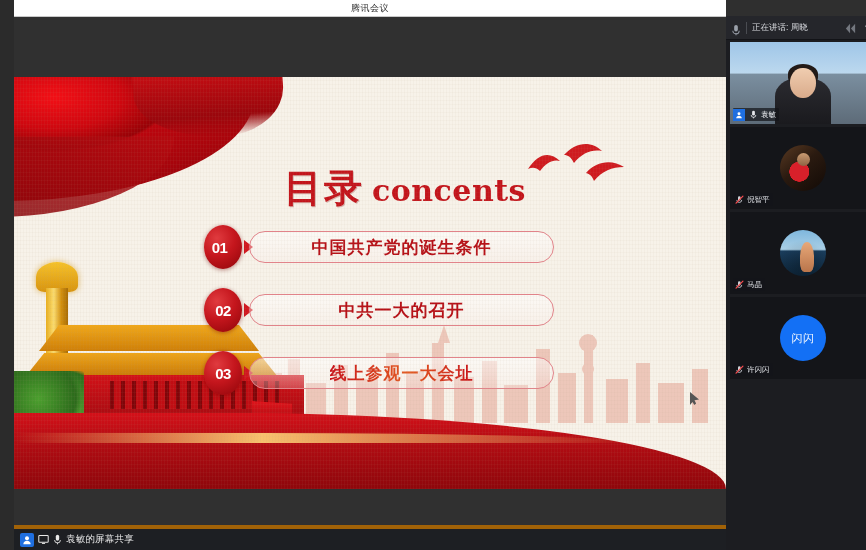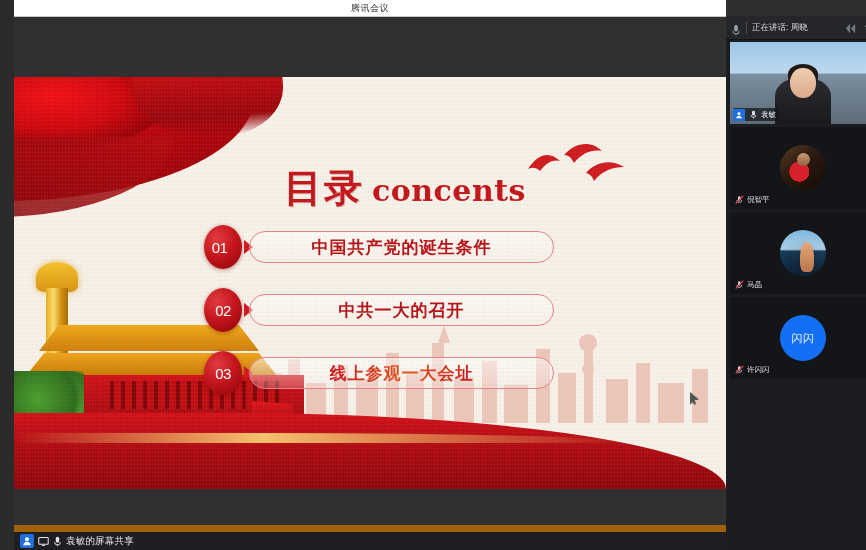--- a/index.html
+++ b/index.html
@@ -212,21 +212,21 @@
   .toc-row {
     position: relative;
     height: 44px; margin-bottom: 19px;
     display: flex; align-items: center;
   }
   .badge {
     position: relative; z-index: 2;
     width: 38px; height: 44px; flex: 0 0 38px;
     border-radius: 50%;
     background: radial-gradient(circle at 34% 30%, #e03b3f 0%, #c5161d 45%, #8e0409 100%);
-    color: #fff; font-size: 15px; font-weight: 400;
+    color: #fff; font-size: 15px; font-weight: 700;
     display: flex; align-items: center; justify-content: center;
     box-shadow: 0 1px 4px rgba(110,0,0,.45);
     letter-spacing: -.5px;
   }
   .badge.clipped { overflow: hidden; text-indent: -7px; }
   .arrow {
     width: 0; height: 0; margin-left: 2px; margin-right: 2px;
     border-left: 9px solid #d31820;
     border-top: 7px solid transparent;
     border-bottom: 7px solid transparent;
@@ -260,21 +260,21 @@
     clip-path: polygon(0 0, 0 100%, 28% 76%, 48% 100%, 68% 88%, 50% 64%, 100% 58%);
   }
 
   
   .statusbar {
     position: absolute; left: 0; bottom: 0;
     width: 712px; height: 25px;
     background: #1d1f23;
     display: flex; align-items: center; gap: 4px;
     padding-left: 6px;
-    border-top: 7px solid #a16207;
+    border-top: 4px solid #a16207;
   }
   .sb-avatar {
     width: 14px; height: 14px; background: #1f6fe0;
     display: flex; align-items: center; justify-content: center;
     border-radius: 2px;
   }
   .sb-avatar svg, .ic svg { display: block; }
   .statusbar .label {
     color: #e8e8e8; font-size: 9.5px; letter-spacing: .2px;
   }

